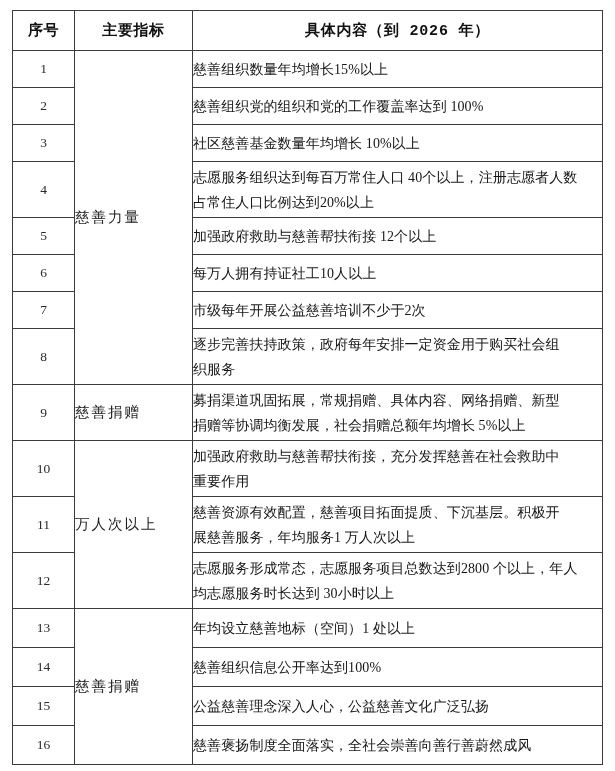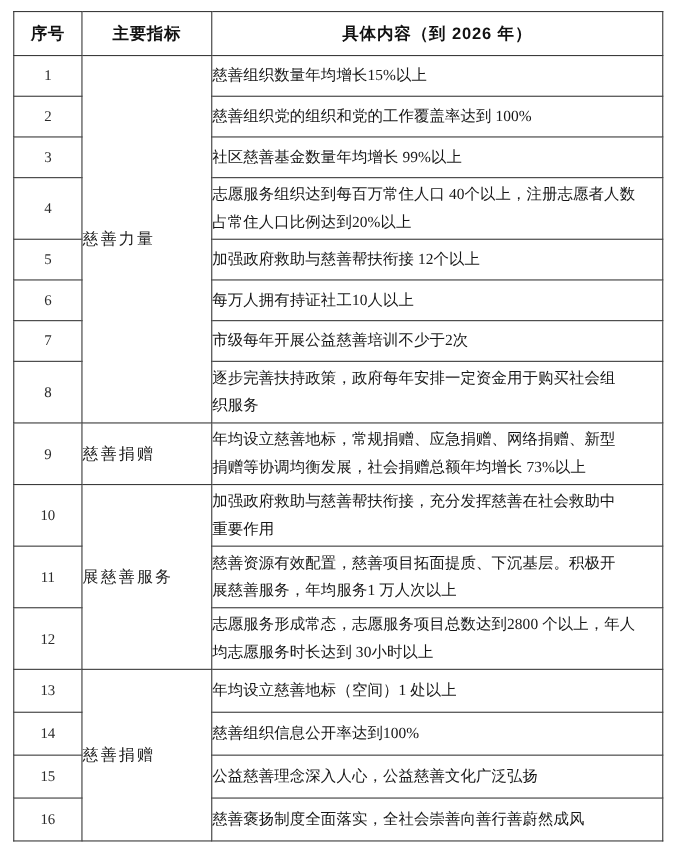--- a/index.html
+++ b/index.html
@@ -50,20 +50,21 @@
     font-family: "Liberation Sans", "DejaVu Sans", sans-serif;
     font-weight: bold;
     font-size: 15px;
     letter-spacing: 0.6px;
     text-align: center;
     color: #111111;
     border-width: 1px;
   }
   tr.hdr th.th-content {
     letter-spacing: 0.8px;
+    font-family: Liberation Mono, monospace;
   }
 
   
   td.idx {
     text-align: center;
     font-size: 13.5px;
     font-family: "Liberation Serif", "DejaVu Serif", serif;
     color: #2a2a2a;
   }
 
@@ -126,21 +127,21 @@
       <tr class="r1">
         <td class="idx">2</td>
         <td class="txt">
           <span class="line">慈善组织党的组织和党的工作覆盖率达到 100%</span>
         </td>
       </tr>
 
       <tr class="r1">
         <td class="idx">3</td>
         <td class="txt">
-          <span class="line">社区慈善基金数量年均增长 99%以上</span>
+          <span class="line">社区慈善基金数量年均增长 10%以上</span>
         </td>
       </tr>
 
       <tr class="r2">
         <td class="idx">4</td>
         <td class="txt">
           <span class="line">志愿服务组织达到每百万常住人口 40个以上，注册志愿者人数</span>
           <span class="line">占常住人口比例达到20%以上</span>
         </td>
       </tr>
@@ -171,28 +172,28 @@
         <td class="txt">
           <span class="line">逐步完善扶持政策，政府每年安排一定资金用于购买社会组</span>
           <span class="line">织服务</span>
         </td>
       </tr>
 
       <tr class="r2">
         <td class="idx">9</td>
         <td class="cat" rowspan="1">慈善捐赠</td>
         <td class="txt">
-          <span class="line">年均设立慈善地标，常规捐赠、应急捐赠、网络捐赠、新型</span>
-          <span class="line">捐赠等协调均衡发展，社会捐赠总额年均增长 73%以上</span>
+          <span class="line">募捐渠道巩固拓展，常规捐赠、具体内容、网络捐赠、新型</span>
+          <span class="line">捐赠等协调均衡发展，社会捐赠总额年均增长 5%以上</span>
         </td>
       </tr>
 
       <tr class="r2">
         <td class="idx">10</td>
-        <td class="cat" rowspan="3">展慈善服务</td>
+        <td class="cat" rowspan="3">万人次以上</td>
         <td class="txt">
           <span class="line">加强政府救助与慈善帮扶衔接，充分发挥慈善在社会救助中</span>
           <span class="line">重要作用</span>
         </td>
       </tr>
 
       <tr class="r2">
         <td class="idx">11</td>
         <td class="txt">
           <span class="line">慈善资源有效配置，慈善项目拓面提质、下沉基层。积极开</span>

